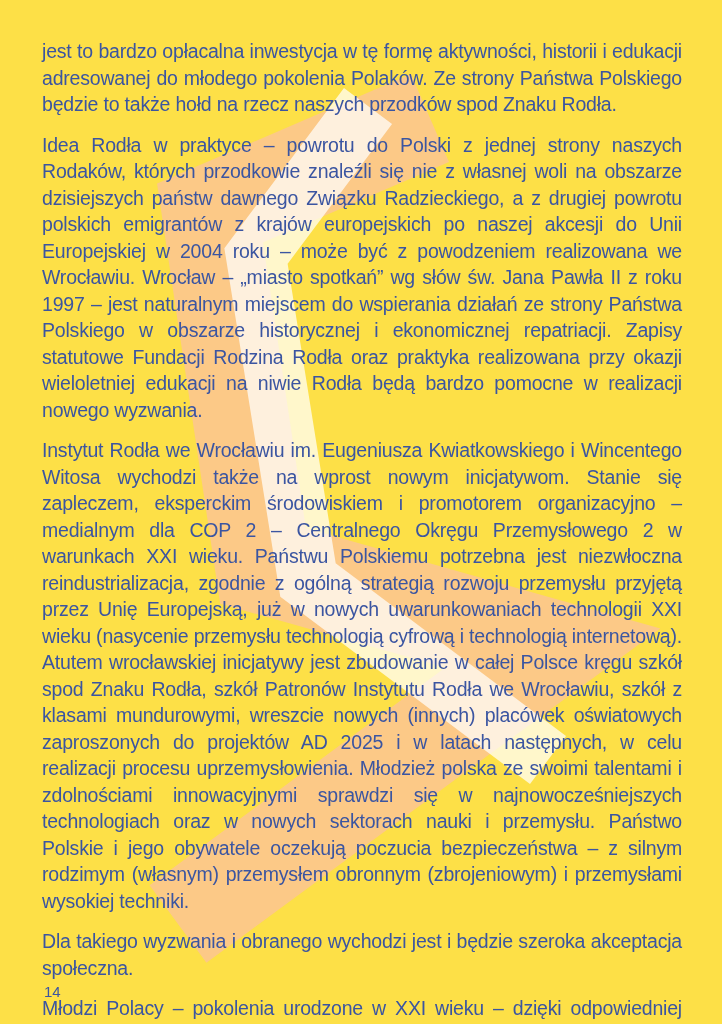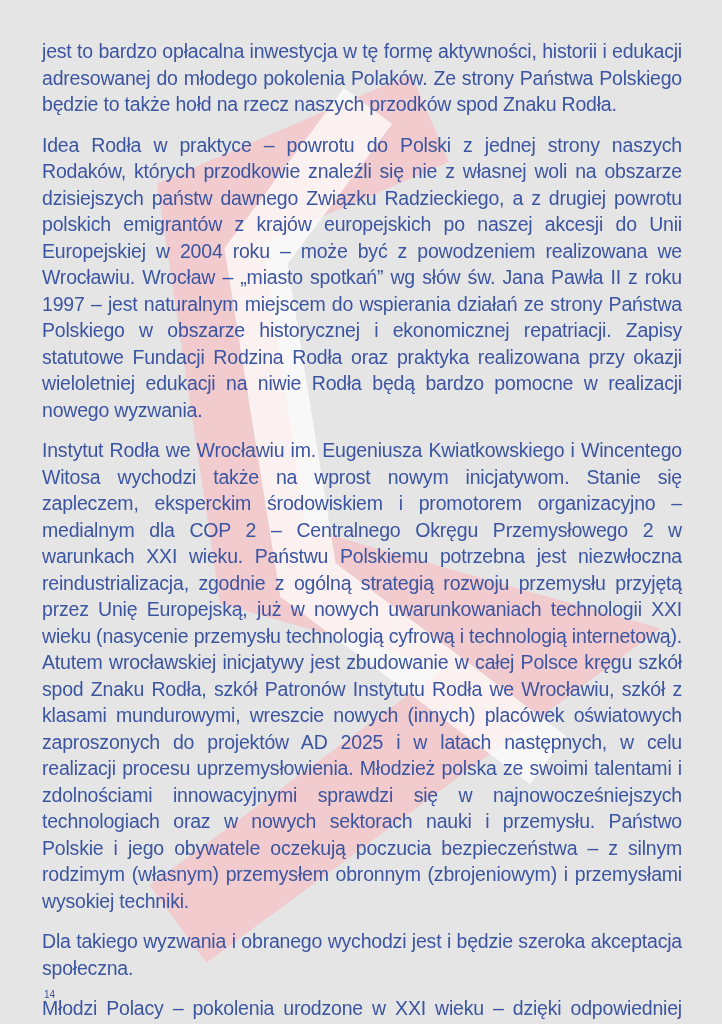--- a/index.html
+++ b/index.html
@@ -5,21 +5,21 @@
   html, body {
     margin: 0;
     padding: 0;
     background: #9fb6c4;
   }
   .page {
     position: relative;
     width: 722px;
     height: 1024px;
     margin: 0 auto;
-    background: #e5e5e5;
+    background: #fde047;
     overflow: hidden;
     font-family: "Liberation Sans", sans-serif;
   }
   .watermark {
     position: absolute;
     left: 0;
     top: 0;
     width: 722px;
     height: 1024px;
     pointer-events: none;
@@ -35,21 +35,21 @@
     letter-spacing: -0.2px;
     text-align: justify;
   }
   .text-block p {
     margin: 0 0 14px 0;
   }
   .page-number {
     position: absolute;
     left: 44px;
     bottom: 24px;
-    font-size: 10px;
+    font-size: 15px;
     color: #3b55a1;
   }
 </style>
 </head>
 <body>
 
 <div class="page">
 
   <svg class="watermark" viewBox="0 0 722 1024" xmlns="http://www.w3.org/2000/svg" aria-hidden="true">
     <path d="M430,118 L210,213 L263,566 L553,648 L178,924" fill="none" stroke="#fbb7bc" stroke-opacity="0.55" stroke-width="96" stroke-linejoin="miter" stroke-miterlimit="3"></path>

